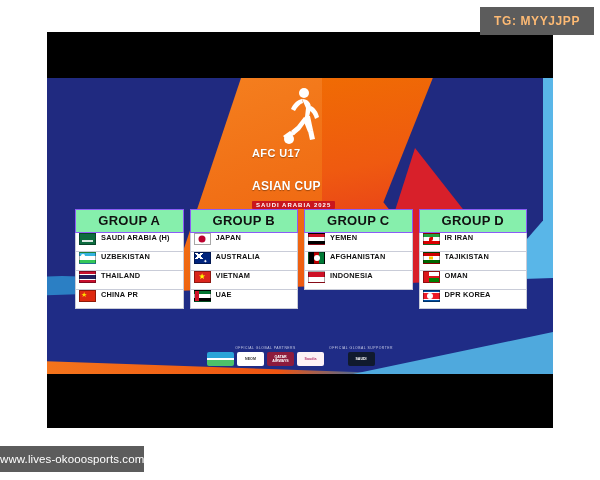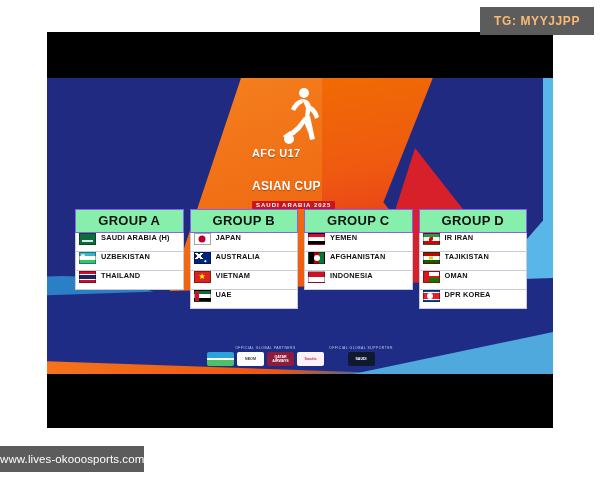--- a/index.html
+++ b/index.html
@@ -175,20 +175,24 @@
             <span class="team-name">SAUDI ARABIA (H)</span>
           </div>
           <div class="team-row">
             <span class="flag f-uzb"></span>
             <span class="team-name">UZBEKISTAN</span>
           </div>
           <div class="team-row">
             <span class="flag f-tha"></span>
             <span class="team-name">THAILAND</span>
           </div>
+          <div class="team-row">
+            <span class="flag f-chn"></span>
+            <span class="team-name">CHINA PR</span>
+          </div>
         </div>
 
         <div class="group-col">
           <div class="group-head">GROUP B</div>
           <div class="team-row">
             <span class="flag f-jpn"></span>
             <span class="team-name">JAPAN</span>
           </div>
           <div class="team-row">
             <span class="flag f-aus"></span>

